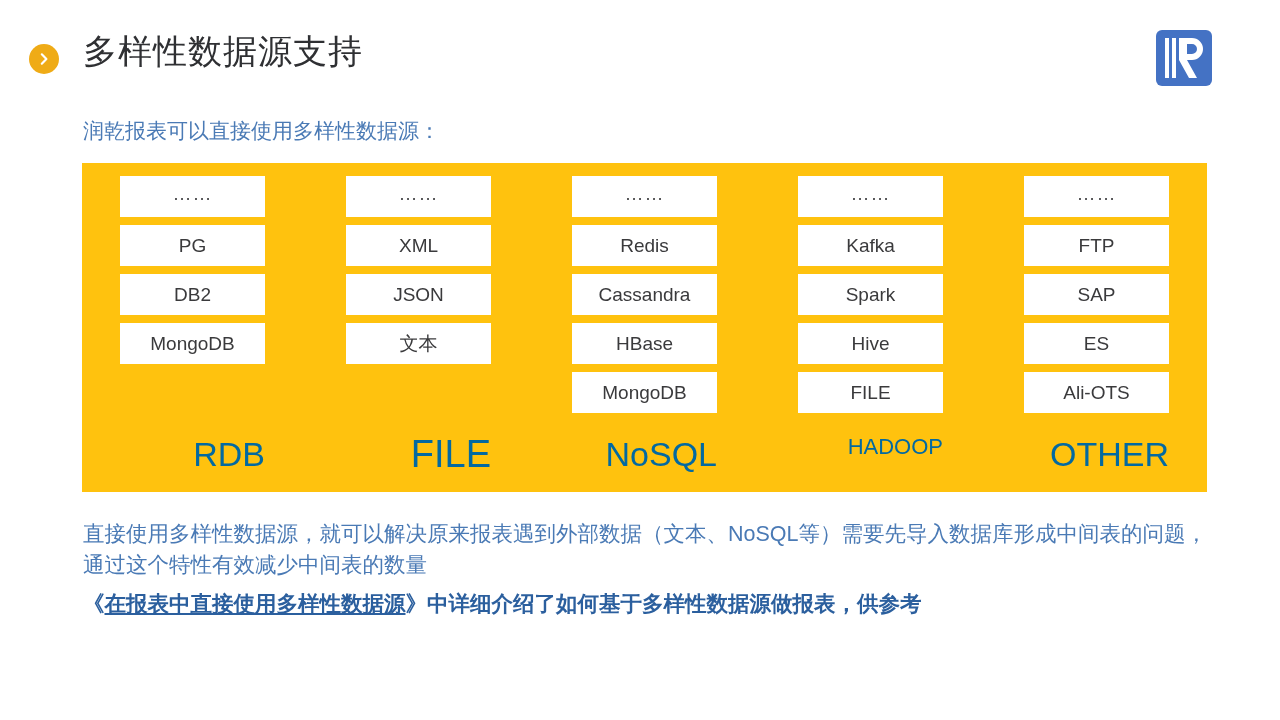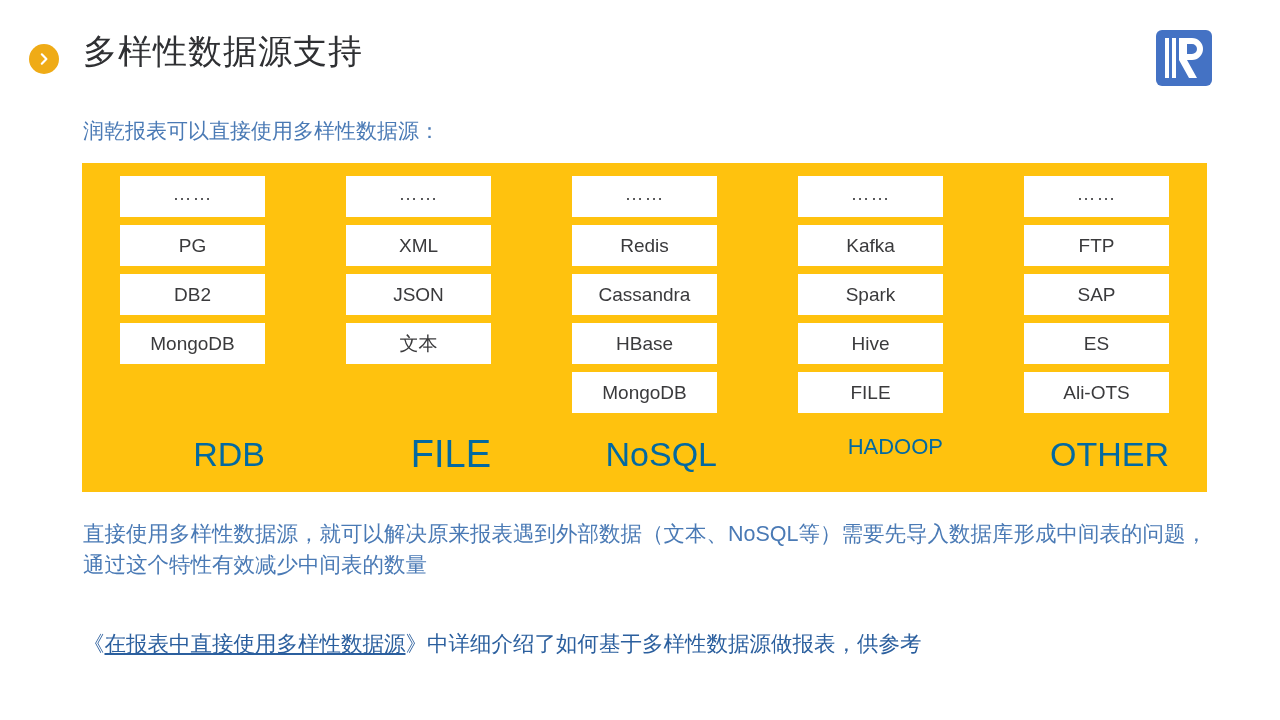--- a/index.html
+++ b/index.html
@@ -116,25 +116,26 @@
     left: 83px;
     top: 519px;
     width: 1125px;
     font-size: 21.5px;
     line-height: 31px;
     color: #4a7ab5;
   }
   #link-paragraph {
     position: absolute;
     left: 83px;
-    top: 629px;
+    top: 589px;
     width: 1125px;
     font-size: 21.5px;
     line-height: 31px;
     color: #2b5f9e;
+    font-weight: bold;
   }
   #link-paragraph .bracket { color: #2b5f9e; }
   #doc-link {
     color: #2b5f9e;
     text-decoration: underline;
     cursor: pointer;
   }
 </style>
 </head>
 <body>

